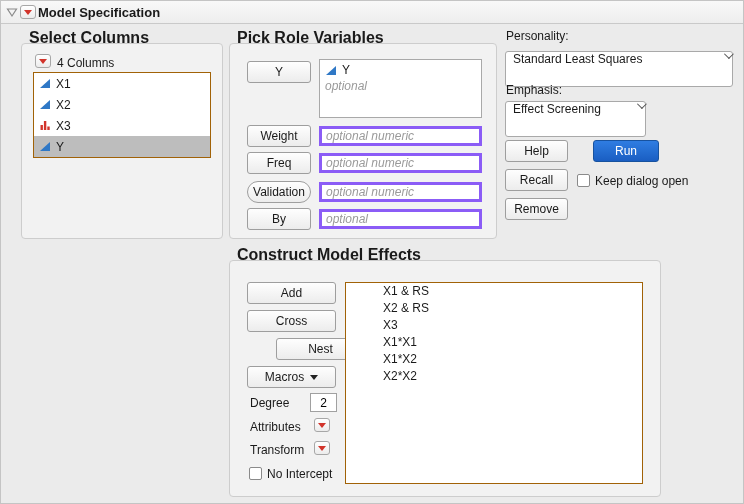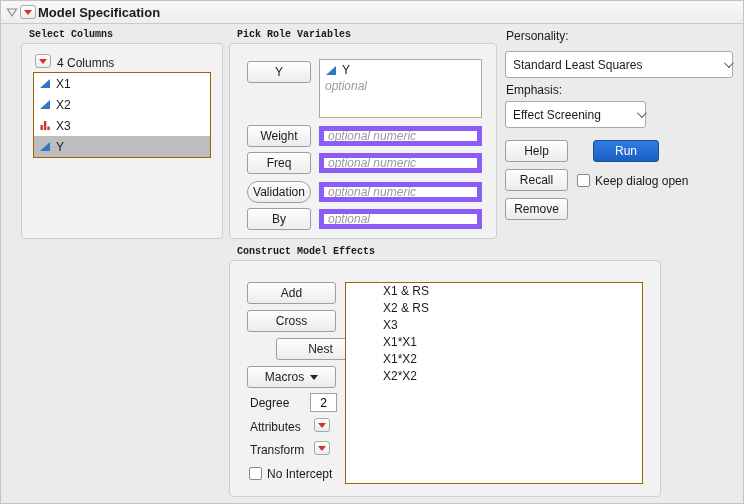--- a/index.html
+++ b/index.html
@@ -28,21 +28,21 @@
   .red-tri {
     width:0; height:0;
     border-left:4px solid transparent; border-right:4px solid transparent;
     border-top:5px solid #d2342b;
   }
   
   .panel {
     position:absolute; background:#f2f2f2;
     border:1px solid #cdcdcd; border-radius:4px;
   }
-  .section-label { position:absolute; font-weight:bold; font-size:10px;font-family:Liberation Mono, monospace; }
+  .section-label { position:absolute; font-weight:bold; font-size:16px; }
   .plain-label { position:absolute; font-size:12px; }
   
   .btn {
     position:absolute; height:22px;
     border:1px solid #9e9e9e; border-radius:3px;
     background:linear-gradient(#fefefe,#ececec);
     font-family:inherit; font-size:12px; color:#1a1a1a;
     display:flex; align-items:center; justify-content:center;
     cursor:pointer;
   }
@@ -61,29 +61,29 @@
   }
   .col-row.selected { background:#bdbdbd; }
   .effect-row { height:17px; line-height:17px; padding:0 5px; cursor:pointer;margin-left:32px; }
   
   .rolebox {
     position:absolute; background:#fff; border:1px solid #a9a9a9;
   }
   .role-item { display:flex; align-items:center; gap:5px; padding:3px 5px 0 5px; }
   .optional-text { font-style:italic; color:#9a9a9a; padding:2px 5px; }
   .role-input {
-    position:absolute; height:20px; border:5px solid #8b5cf6;
+    position:absolute; height:20px; border:3px solid #8b5cf6;
     background:#fff; font-family:inherit; font-size:12px; padding:0 4px;
   }
   .role-input::placeholder { font-style:italic; color:#9a9a9a; }
   
   .combo {
-    position:absolute; height:27px; background:#fff;
+    position:absolute; height:36px; background:#fff;
     border:1px solid #a9a9a9; border-radius:3px;
-    display:flex; align-items:center; justify-content:space-between;
+    display:flex; align-items:flex-start; justify-content:space-between;
     padding:0 1px 0 7px; cursor:pointer;
   }
   .chevron {
     width:7px; height:7px; border-right:1.5px solid #555;
     border-bottom:1.5px solid #555; transform:rotate(45deg) translateY(-2px);
     flex:none;
   }
   
   .checkbox {
     position:absolute; width:13px; height:13px; background:#fff;

